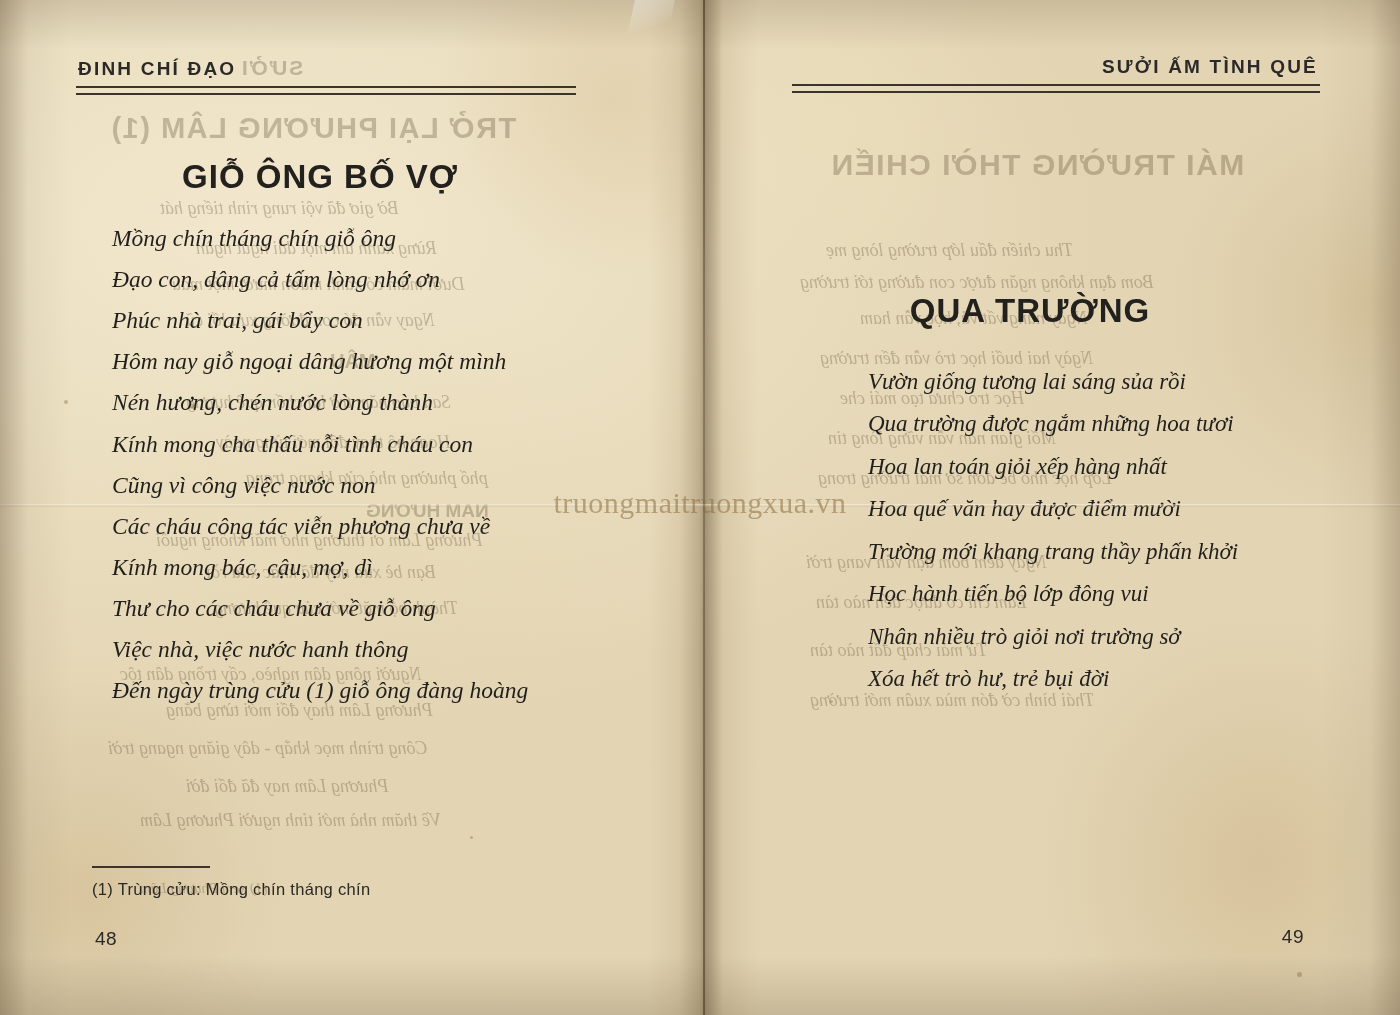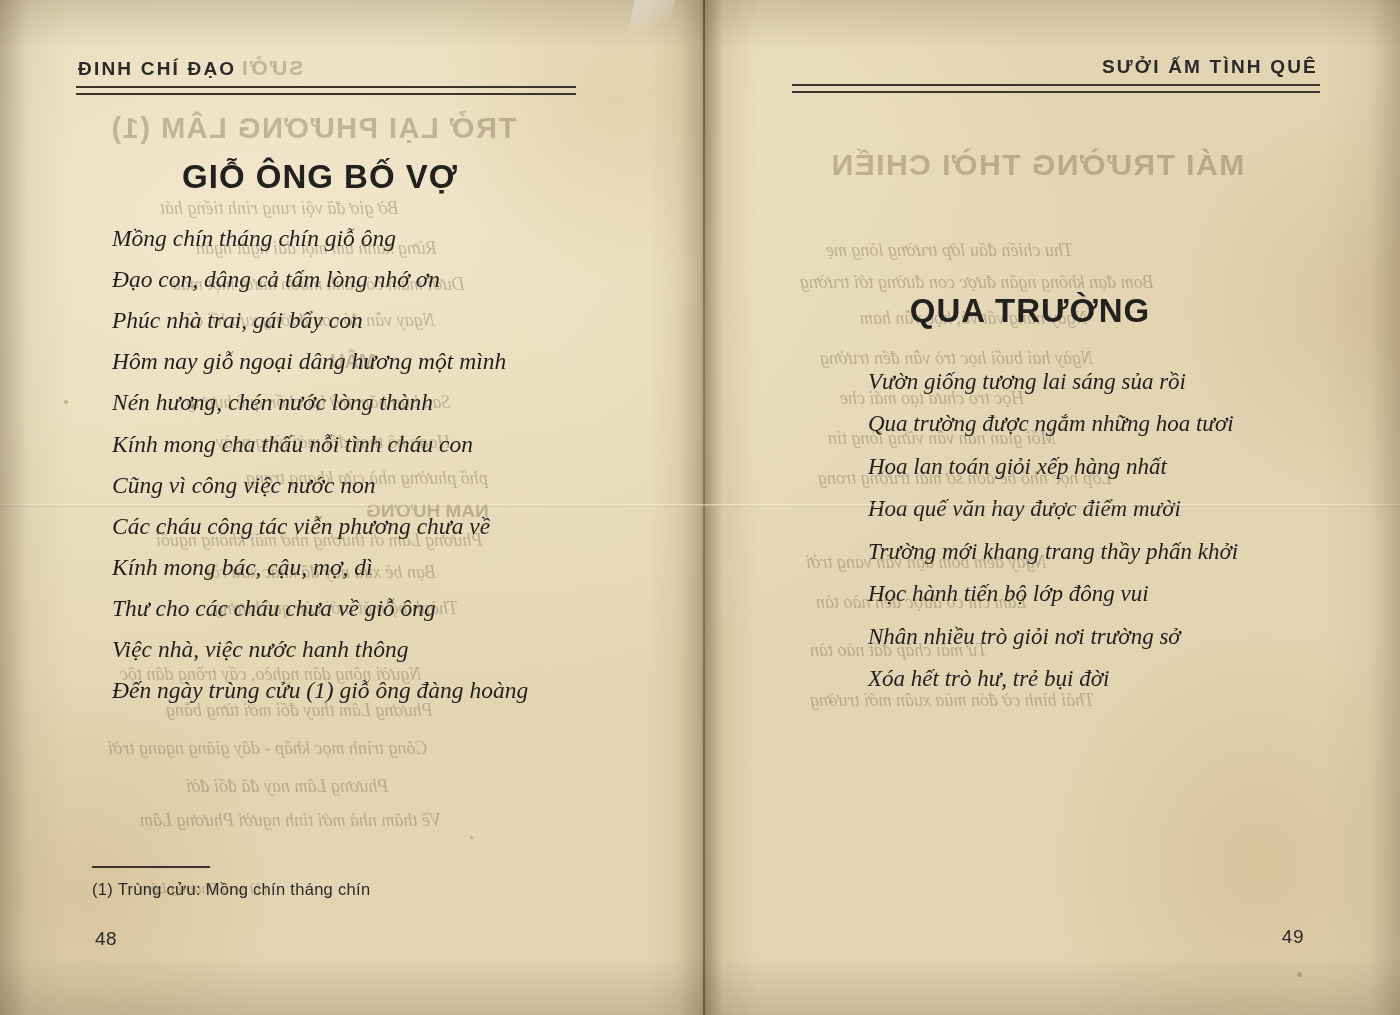--- a/index.html
+++ b/index.html
@@ -312,13 +312,14 @@
   <div class="speck" style="left:1297px; top:972px; width:5px; height:5px;"></div>
   <div class="speck" style="left:830px; top:700px; width:3px; height:3px;"></div>
   <div class="speck" style="left:470px; top:836px; width:3px; height:3px;"></div>
 
   <div class="gutter"></div>
   <div class="gutter-line"></div>
   <div class="fold-crease"></div>
   <div class="tear-top"></div>
   <div class="edge-dark"></div>
 
+  <div class="watermark">truongmaitruongxua.vn</div>
 </div>
 
 </body></html>

